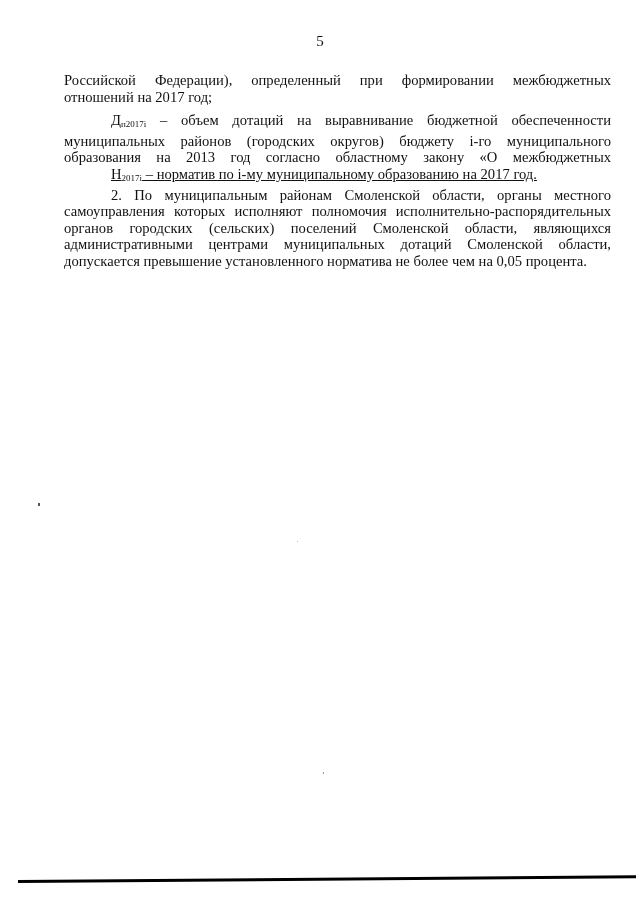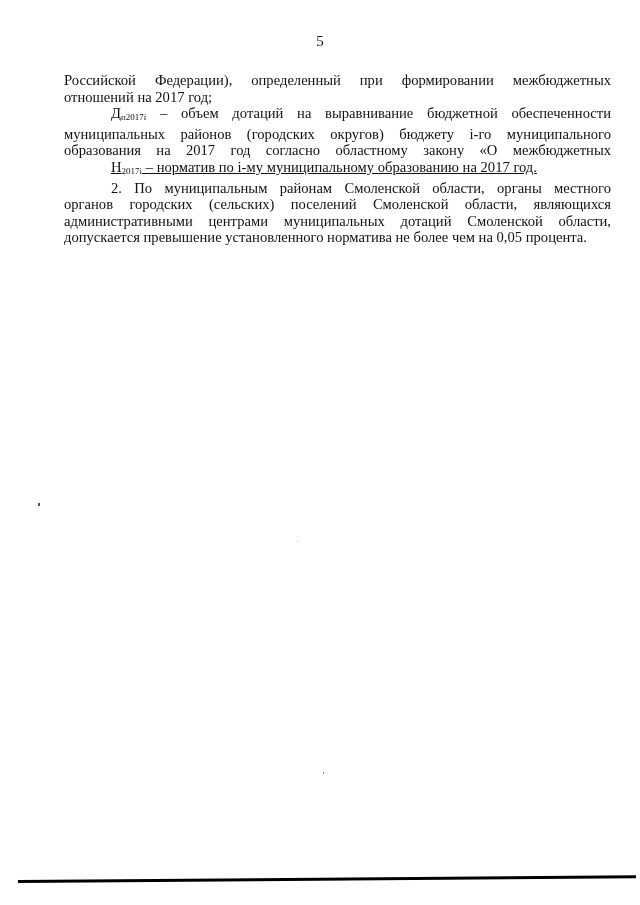--- a/index.html
+++ b/index.html
@@ -22,31 +22,32 @@
 
 <div class="page-number">5</div>
 
 <div class="body-text">
   <div class="para">
     <span class="line">Российской Федерации), определенный при формировании межбюджетных</span>
     <span class="line end">отношений на 2017 год;</span>
   </div>
 
   <div class="para">
-    <span class="line" style="padding-left:47px;"><span class="sym"><span>Д</span><sub>п2017i</sub></span><span> – объем дотаций на выравнивание бюджетной обеспеченности</span></span>
+    <span class="line" style="padding-left:47px;margin-top:7px;"><span class="sym"><span>Д</span><sub>п2017i</sub></span><span> – объем дотаций на выравнивание бюджетной обеспеченности</span></span>
     <span class="line">муниципальных районов (городских округов) бюджету i-го муниципального</span>
-    <span class="line">образования на 2017 год согласно областному закону «О межбюджетных</span>
+    <span class="line">образования на 2013 год согласно областному закону «О межбюджетных</span>
   </div>
 
   <div class="para">
     <span class="line end" style="padding-left:47px;text-decoration:underline;"><span class="sym"><span>Н</span><sub>2017i</sub></span><span> – норматив по i-му муниципальному образованию на 2017 год.</span></span>
   </div>
 
   <div class="para">
     <span class="line" style="padding-left:47px;">2. По муниципальным районам Смоленской области, органы местного</span>
+    <span class="line">самоуправления которых исполняют полномочия исполнительно-распорядительных</span>
     <span class="line">органов городских (сельских) поселений Смоленской области, являющихся</span>
     <span class="line">административными центрами муниципальных дотаций Смоленской области,</span>
     <span class="line end">допускается превышение установленного норматива не более чем на 0,05 процента.</span>
   </div>
 </div>
 
 <div class="mark" style="left:38px; top:503px; width:2px; height:3px;"></div>
 <div class="mark" style="left:297px; top:541px; width:1px; height:1px; background:#bbb;"></div>
 <div class="mark" style="left:323px; top:772px; width:1px; height:2px; background:#999;"></div>
 

